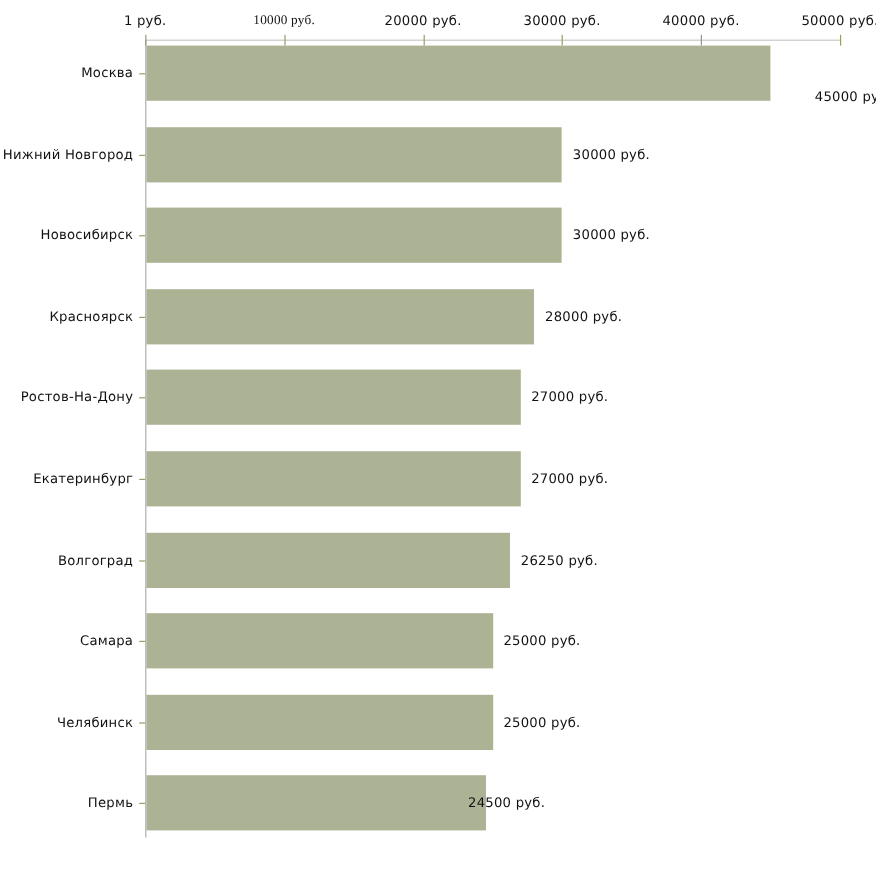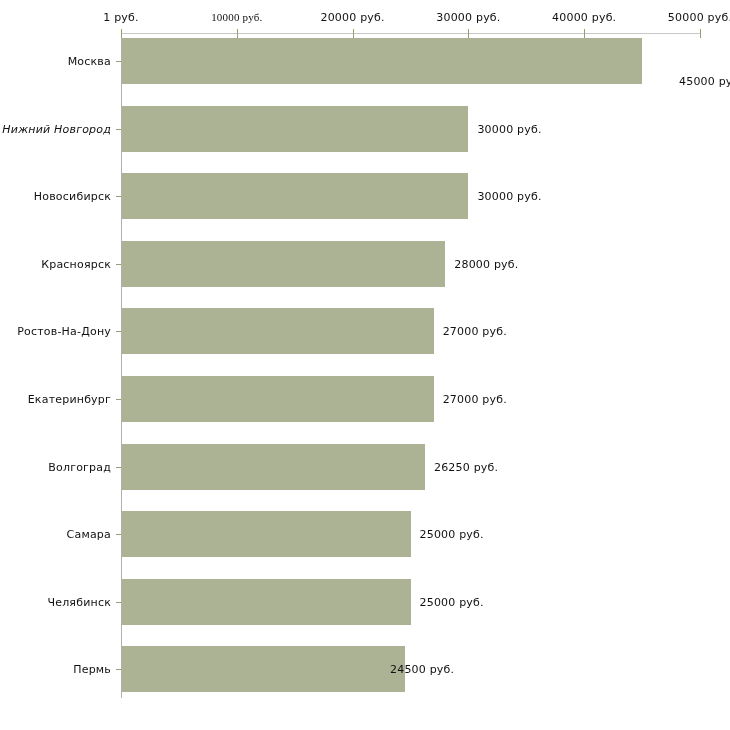--- a/index.html
+++ b/index.html
@@ -118,21 +118,21 @@
       <div class="y-tick" style="top: 264px;"></div>
       <div class="y-tick" style="top: 331px;"></div>
       <div class="y-tick" style="top: 399px;"></div>
       <div class="y-tick" style="top: 467px;"></div>
       <div class="y-tick" style="top: 534px;"></div>
       <div class="y-tick" style="top: 602px;"></div>
       <div class="y-tick" style="top: 669px;"></div>
     </div>
   <div id="cat-labels">
       <div class="cat-label" style="top: 61px;">Москва</div>
-      <div class="cat-label" style="top: 128.6px; font-style: italic;">Нижний Новгород</div>
+      <div class="cat-label" style="top: 128.6px;">Нижний Новгород</div>
       <div class="cat-label" style="top: 196.2px;">Новосибирск</div>
       <div class="cat-label" style="top: 263.8px;">Красноярск</div>
       <div class="cat-label" style="top: 331.4px;">Ростов-На-Дону</div>
       <div class="cat-label" style="top: 399px; margin-left: 44px;">Екатеринбург</div>
       <div class="cat-label" style="top: 466.6px;">Волгоград</div>
       <div class="cat-label" style="top: 534.2px;">Самара</div>
       <div class="cat-label" style="top: 601.8px;">Челябинск</div>
       <div class="cat-label" style="top: 669.4px;">Пермь</div>
     </div>
   <div id="bars">

